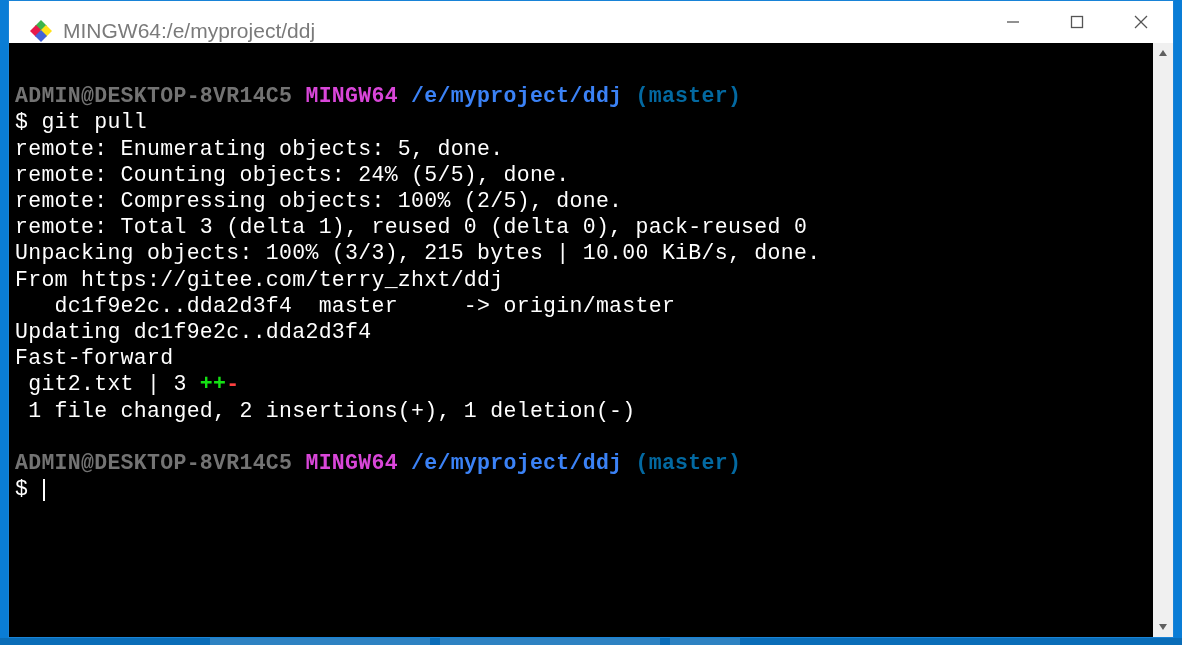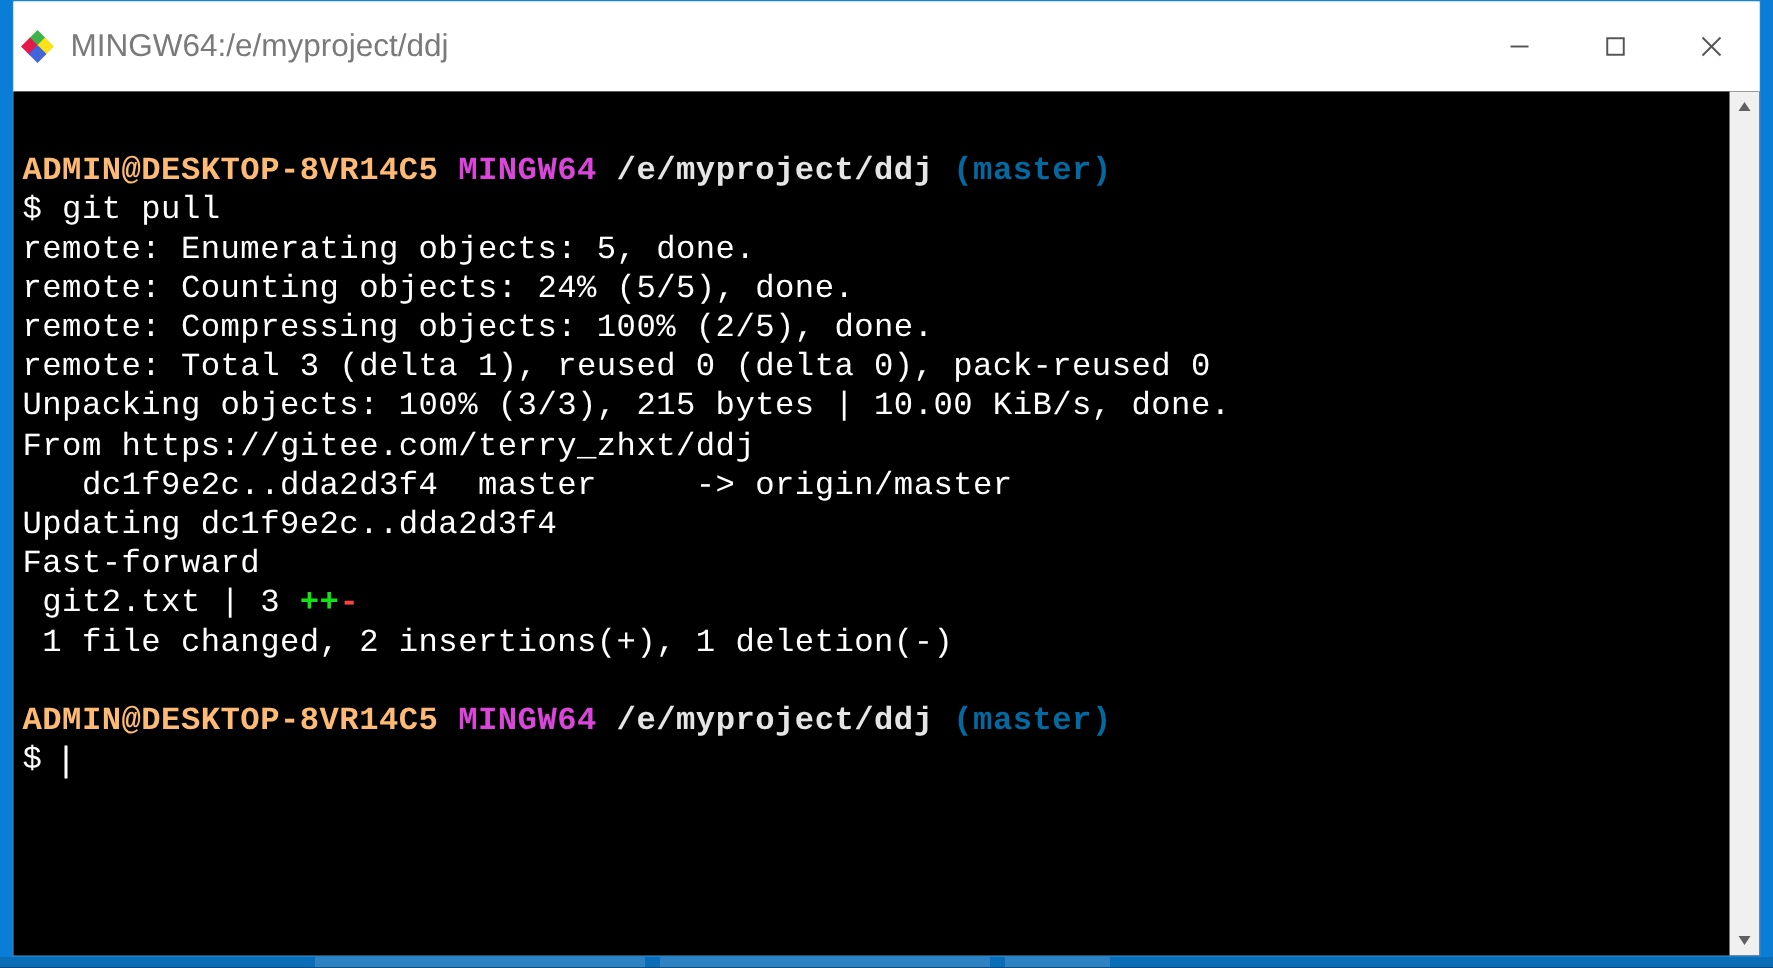--- a/index.html
+++ b/index.html
@@ -16,25 +16,25 @@
       top: 0;
       left: 8px;
       width: 1166px;
       height: 638px;
       background: #fff;
       border: 1px solid #1883d7;
       display: flex;
       flex-direction: column;
     }
     .titlebar {
-      height: 60px;
+      height: 42px;
       background: #fff;
       display: flex;
-      align-items: center;
-      padding-left: 4px;
+      align-items: flex-end;
+      padding-left: 20px;
       flex-shrink: 0;
     }
     .titlebar-icon {
       width: 24px;
       height: 24px;
       margin-right: 10px;
       position: relative;
     }
     .titlebar-icon svg { width: 24px; height: 24px; }
     .titlebar-title {
@@ -86,23 +86,23 @@
       display: flex;
       align-items: center;
       justify-content: center;
       color: #606060;
       font-size: 10px;
       cursor: pointer;
       position: absolute;
     }
     .scrollbar-arrow.up { top: 0; }
     .scrollbar-arrow.down { bottom: 0; }
-    .c-green { color: #fdba74; font-weight: bold; }
+    .c-green { color: #737373; font-weight: bold; }
     .c-magenta { color: #d946d9; font-weight: bold; margin-top: 12px; }
-    .c-yellow { color: #e5e5e5; font-weight: bold; }
+    .c-yellow { color: #3b82f6; font-weight: bold; }
     .c-cyan { color: #0369a1; font-weight: bold; }
     .c-white { color: #fff; }
     .c-plus { color: #14e114; font-weight: bold; }
     .c-minus { color: #ff4040; font-weight: bold; }
     .cursor {
       display: inline-block;
       width: 2px;
       height: 22px;
       background: #fff;
       vertical-align: text-bottom;

